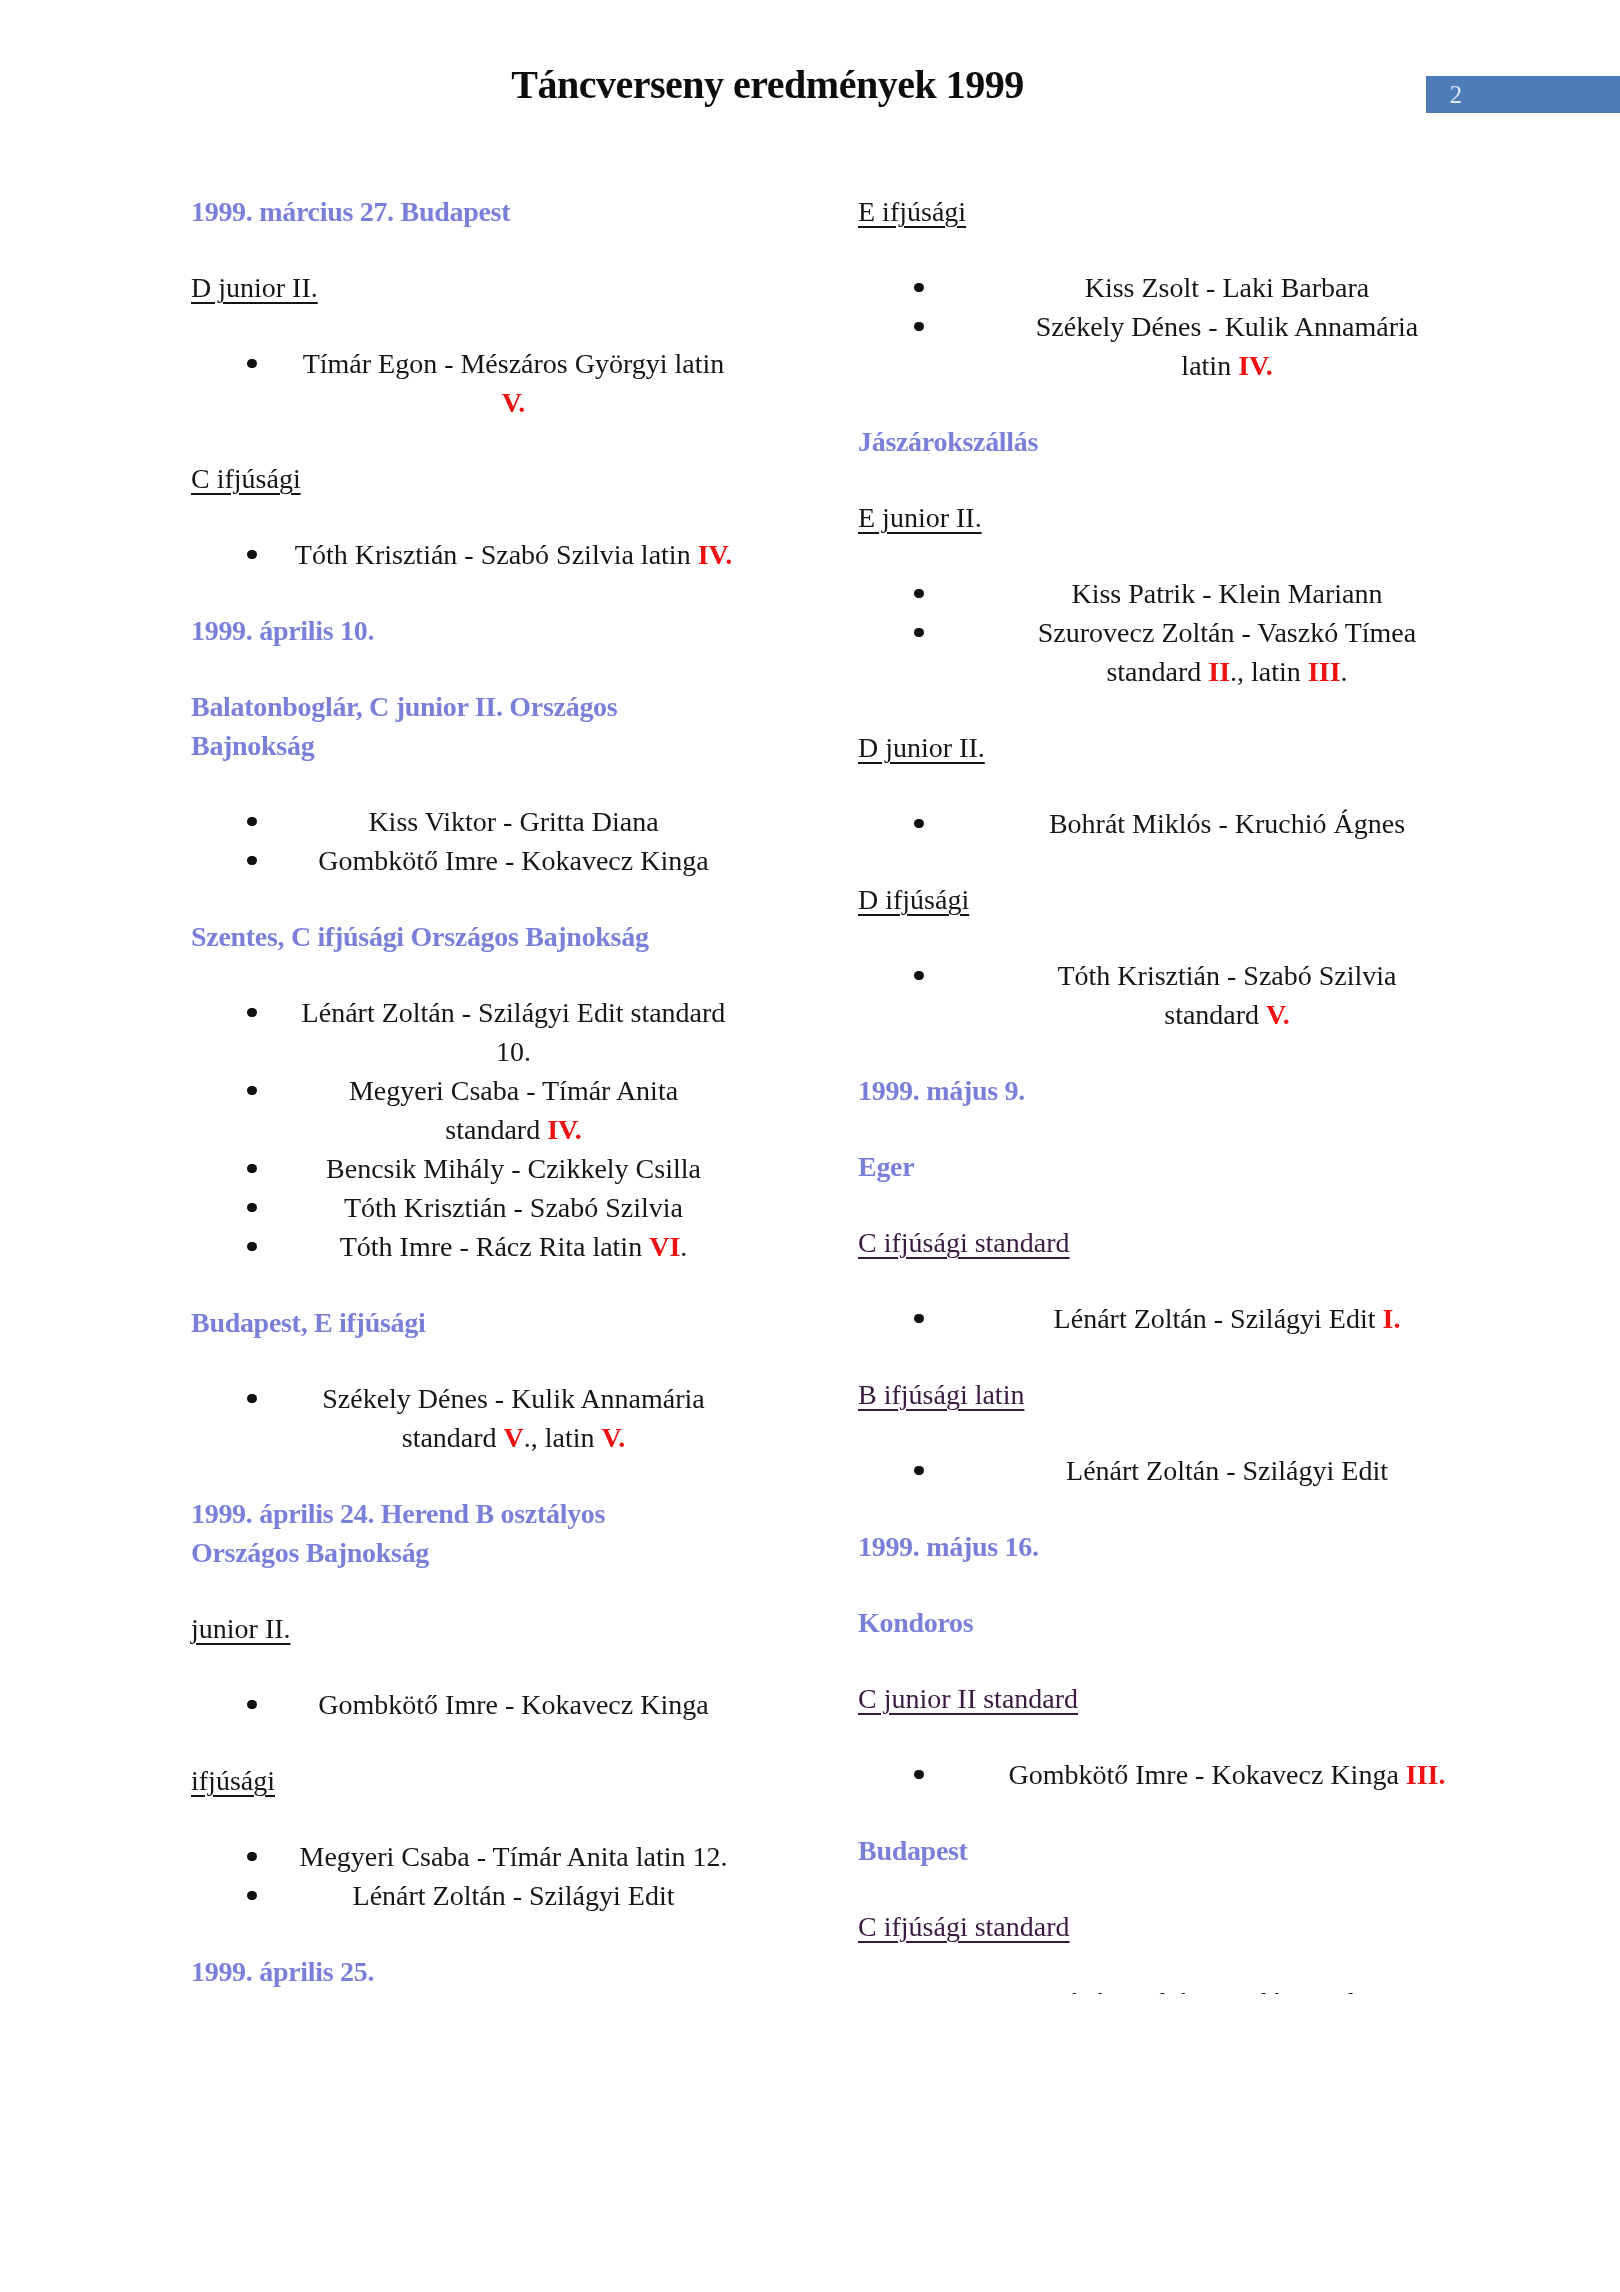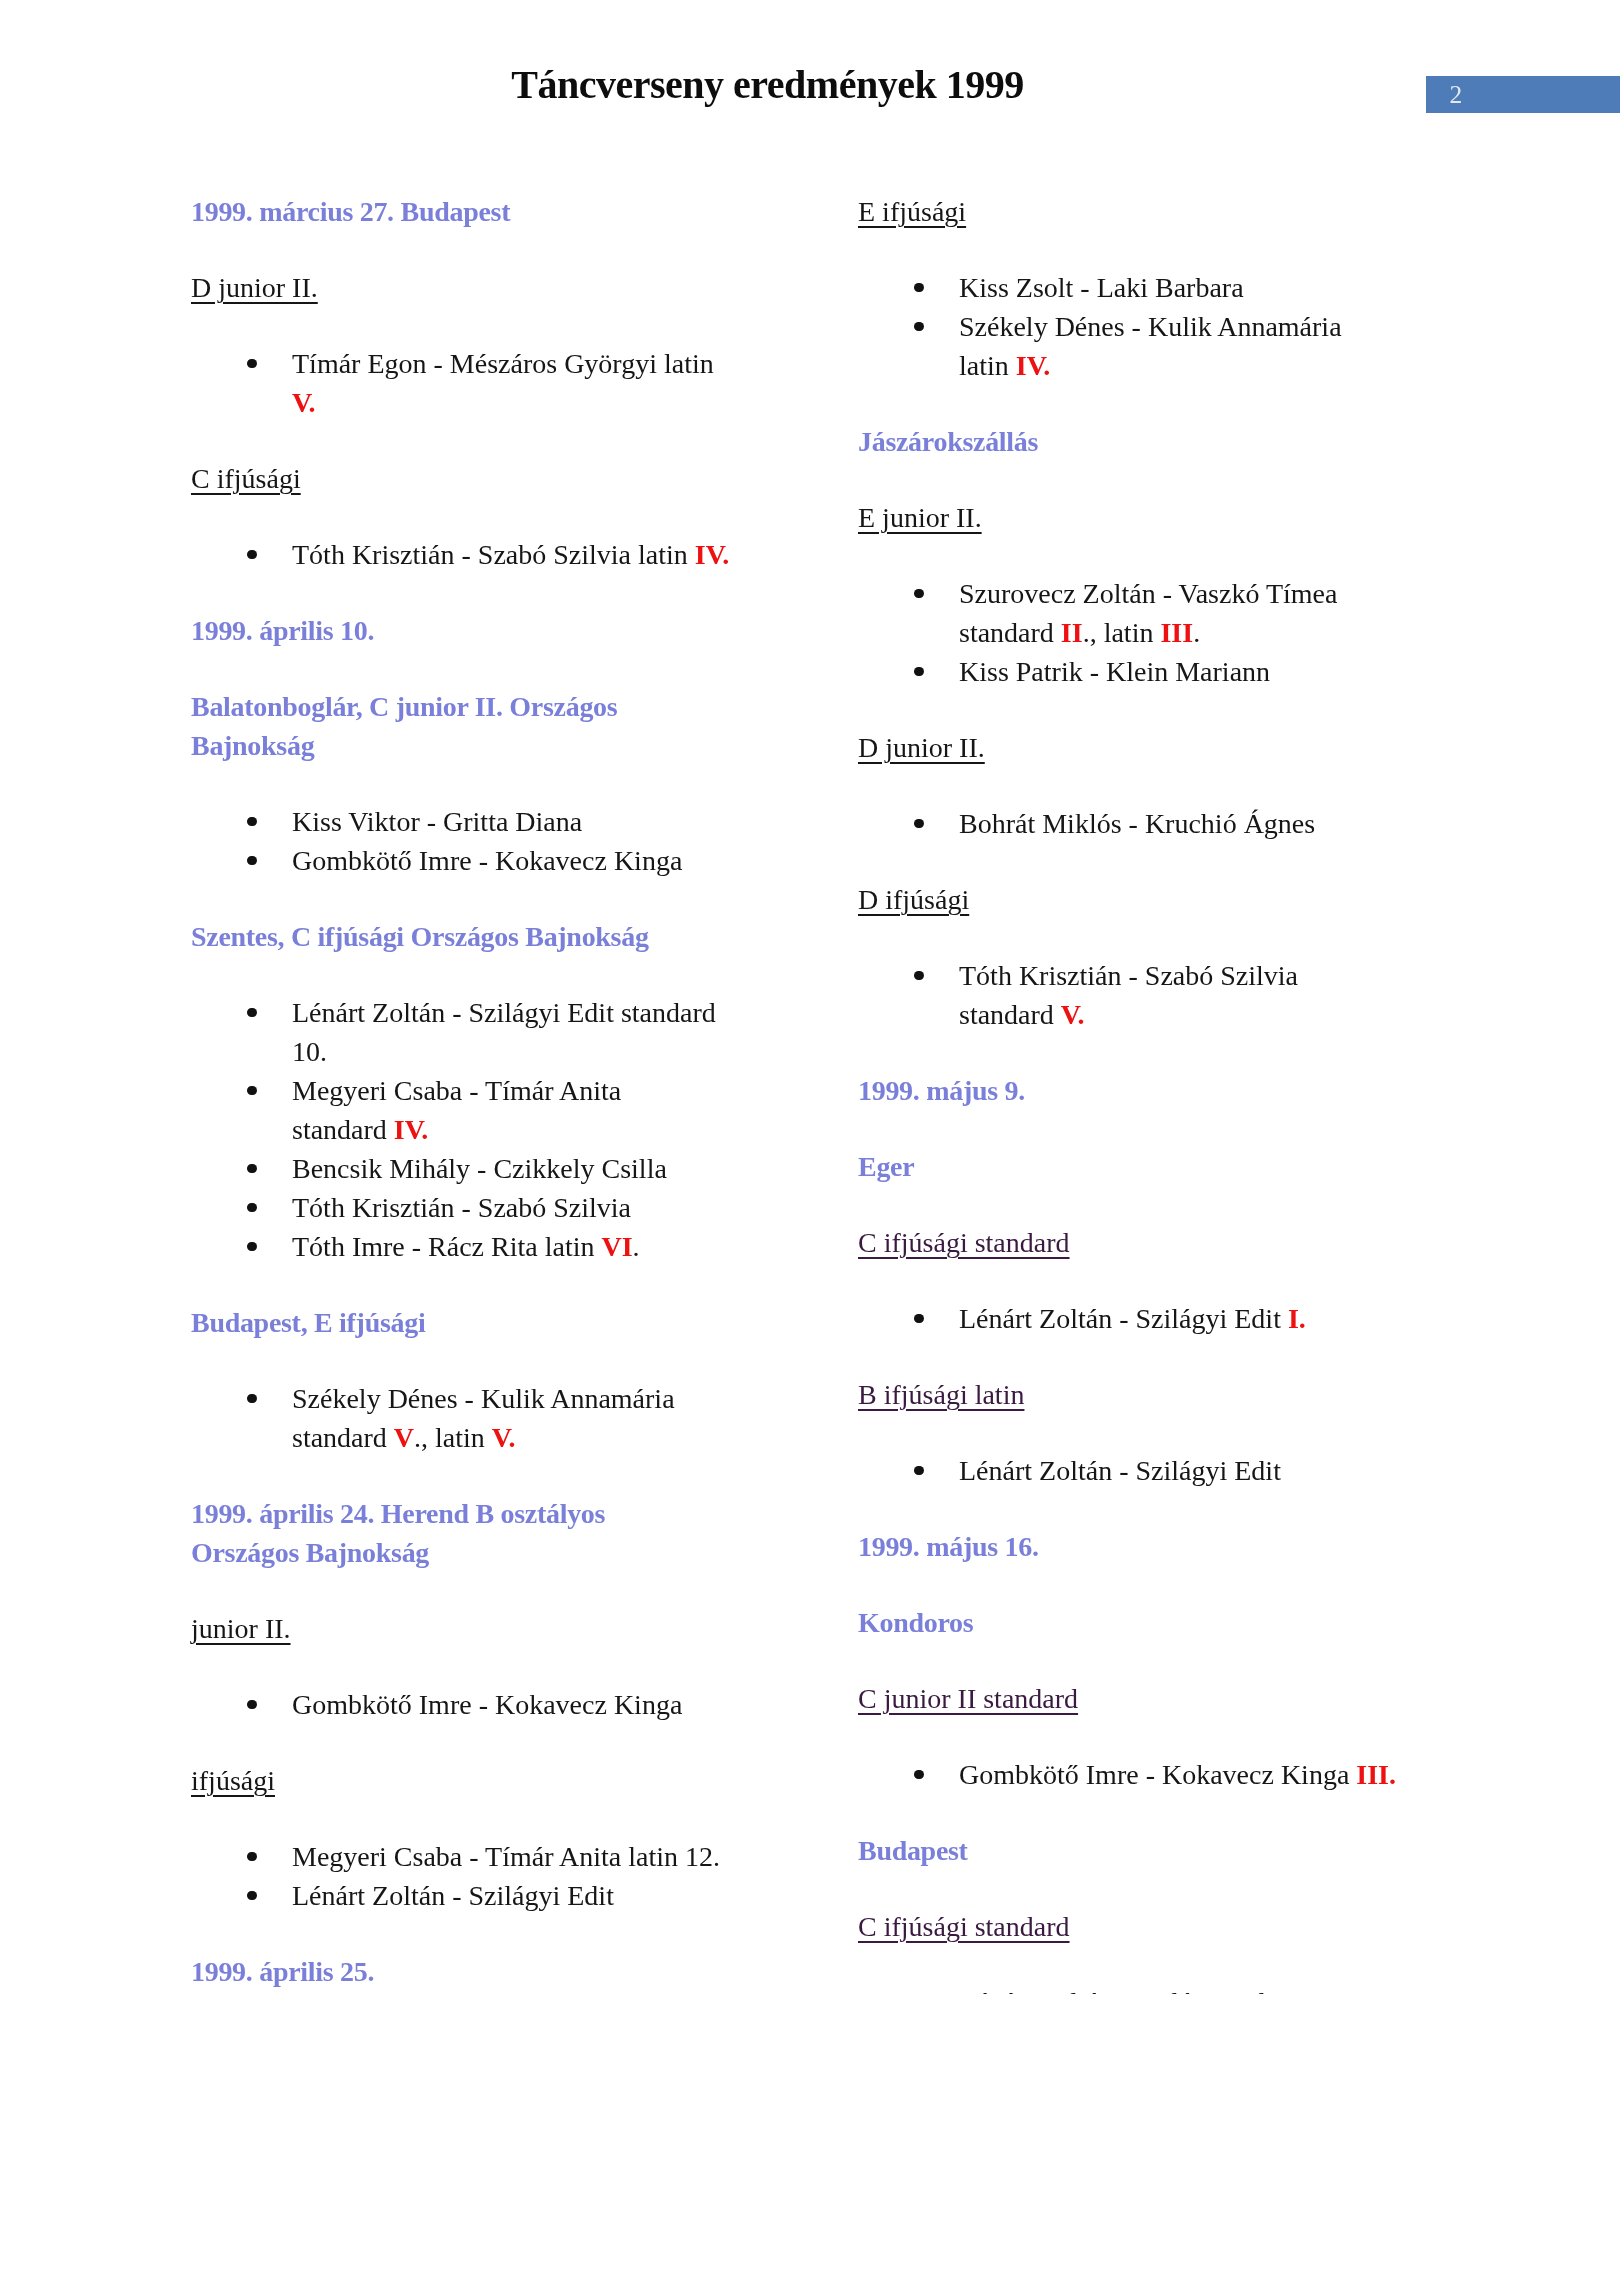--- a/index.html
+++ b/index.html
@@ -55,21 +55,21 @@
     color:var(--heading);
     font-weight:bold;
     letter-spacing:-0.3px;
   }
   .subheading .u{
     text-decoration:underline;
     text-decoration-thickness:2px;
     text-underline-offset:4.9px;
   }
   .subheading.purple{color:var(--purple);}
-  ul.list{list-style:none;margin:4px 0 37px 0;padding:0;}
+  ul.list{list-style:none;margin:4px 0 37px 0;padding:0;text-align:center;}
   ul.list li{
     position:relative;
     padding-left:101px;
   }
   ul.list li::before{
     content:"";
     position:absolute;
     left:56px;top:14.7px;
     width:9.8px;height:9.8px;
     border-radius:50%;
@@ -129,22 +129,22 @@
       </div>
     <div class="col-right">
         <div class="block subheading"><span class="u">E ifjúsági</span></div>
         <ul class="list">
           <li><span>Kiss Zsolt - Laki Barbara</span></li>
           <li><span>Székely Dénes - Kulik Annamária</span><br><span>latin </span><span class="red">IV.</span></li>
         </ul>
         <div class="block heading"><span>Jászárokszállás</span></div>
         <div class="block subheading"><span class="u">E junior II.</span></div>
         <ul class="list">
+          <li><span>Kiss Patrik - Klein Mariann</span></li>
           <li><span>Szurovecz Zoltán - Vaszkó Tímea</span><br><span>standard </span><span class="red">II</span><span>., latin </span><span class="red">III</span><span>.</span></li>
-          <li><span>Kiss Patrik - Klein Mariann</span></li>
         </ul>
         <div class="block subheading"><span class="u">D junior II.</span></div>
         <ul class="list">
           <li><span>Bohrát Miklós - Kruchió Ágnes</span></li>
         </ul>
         <div class="block subheading"><span class="u">D ifjúsági</span></div>
         <ul class="list">
           <li><span>Tóth Krisztián - Szabó Szilvia</span><br><span>standard </span><span class="red">V.</span></li>
         </ul>
         <div class="block heading"><span>1999. május 9.</span></div>

